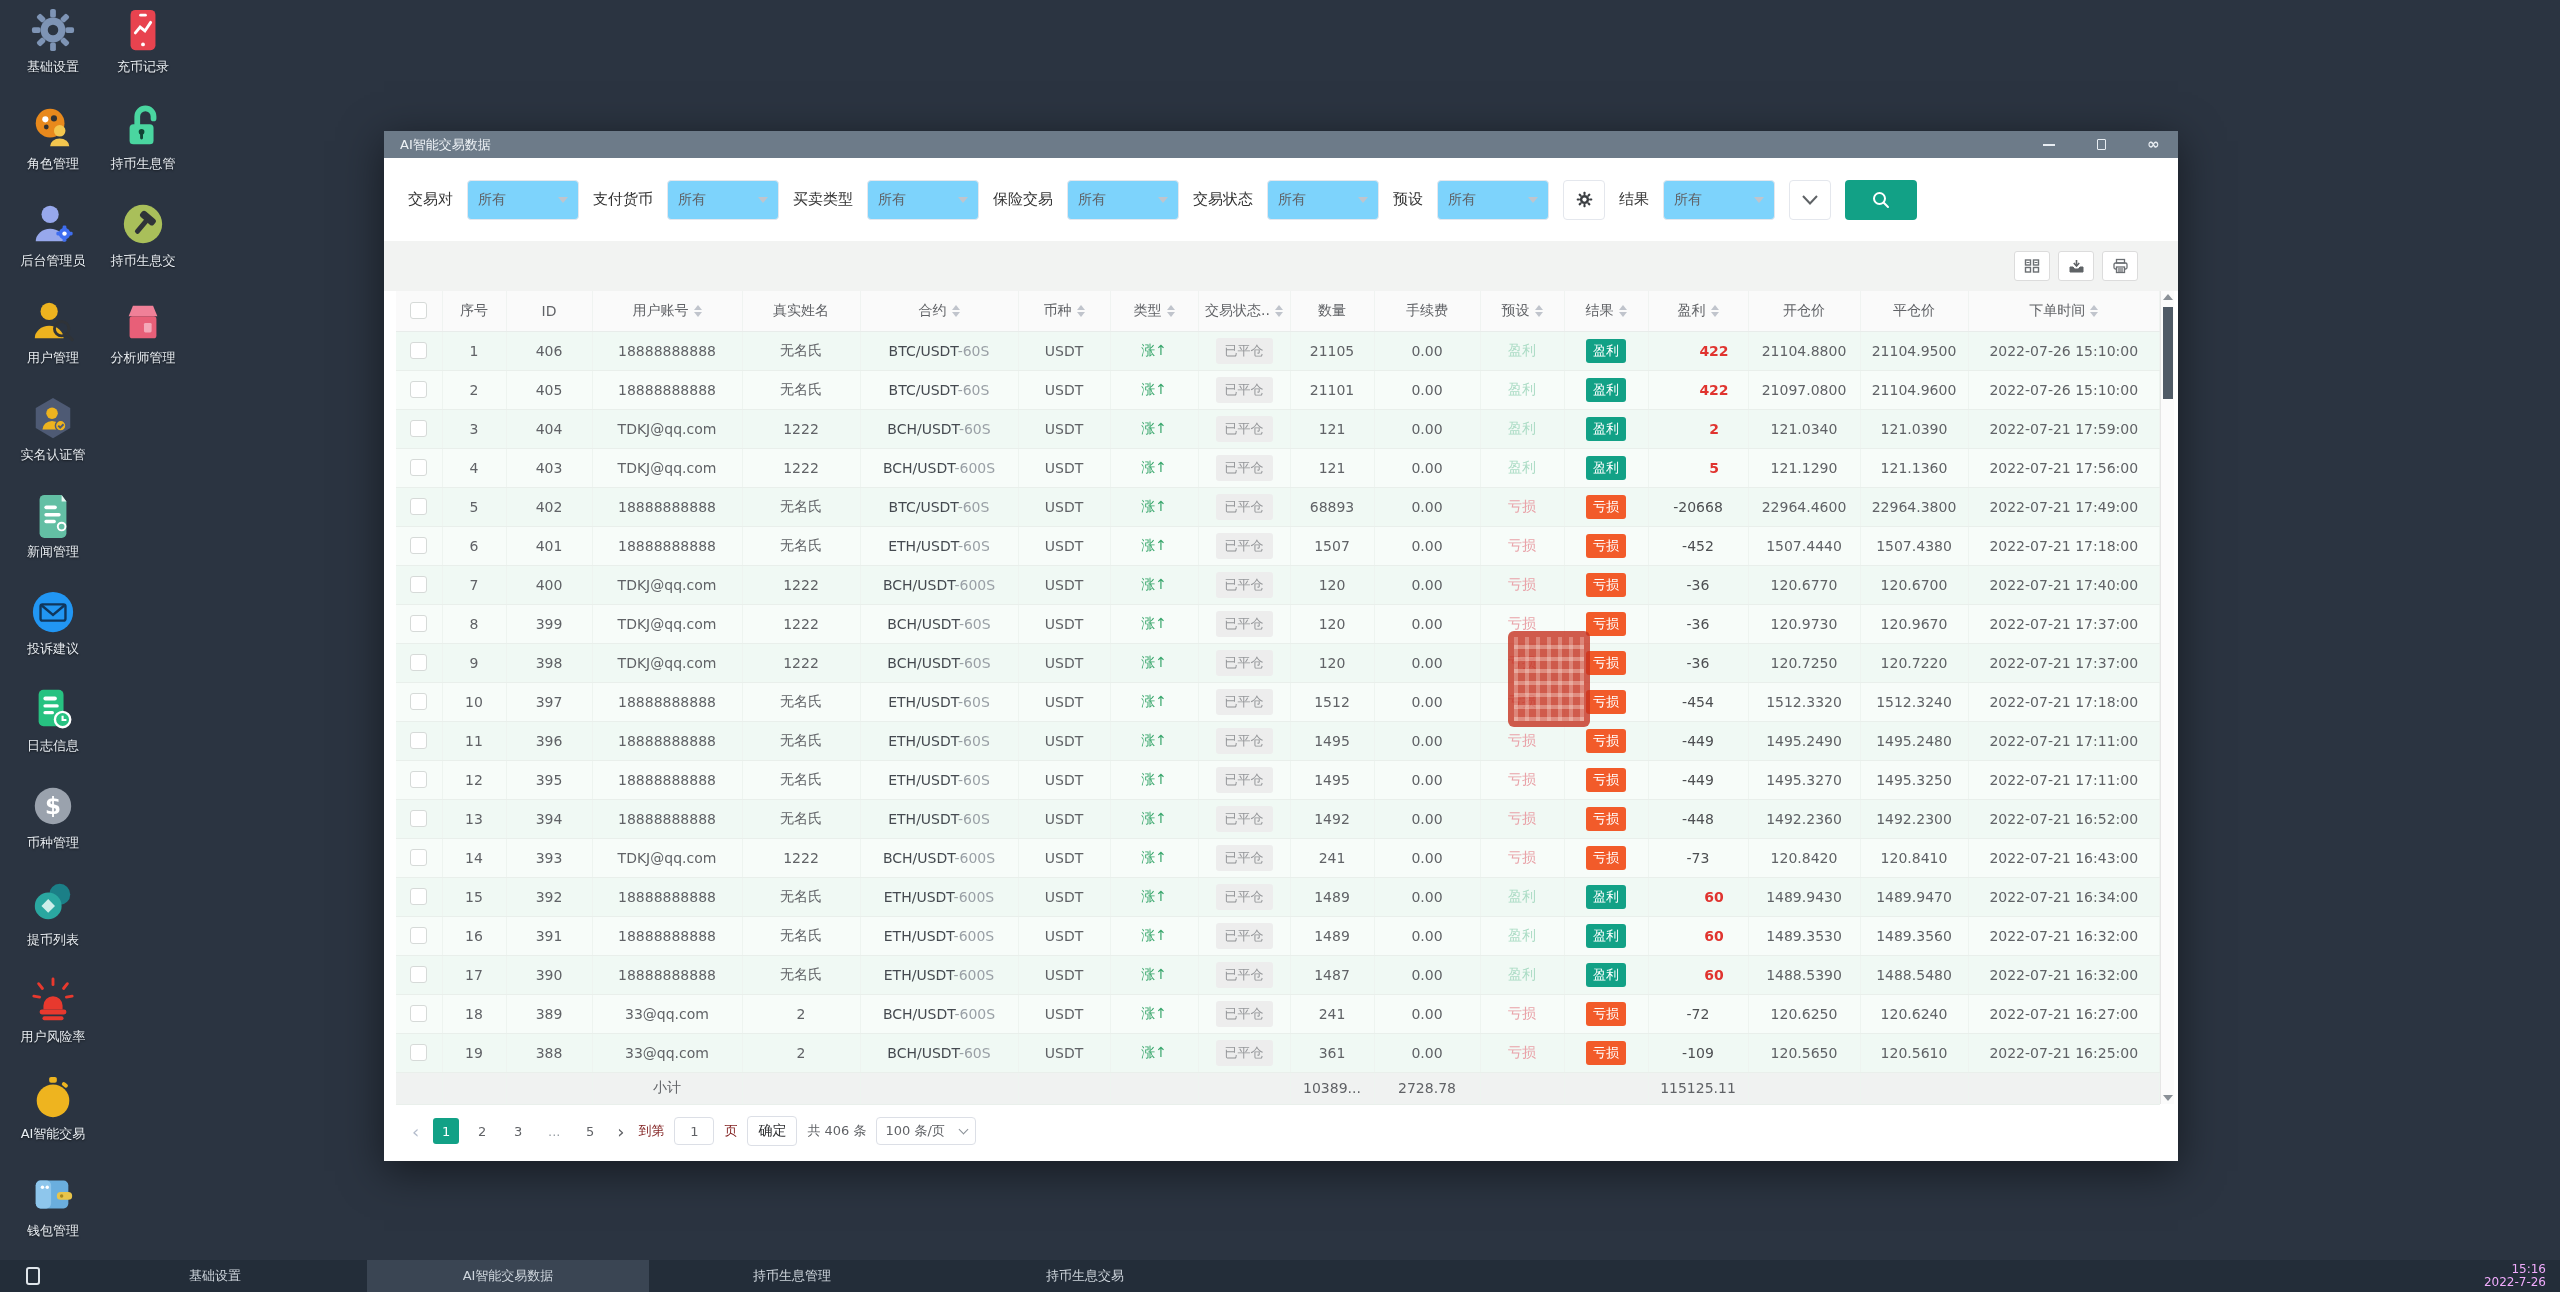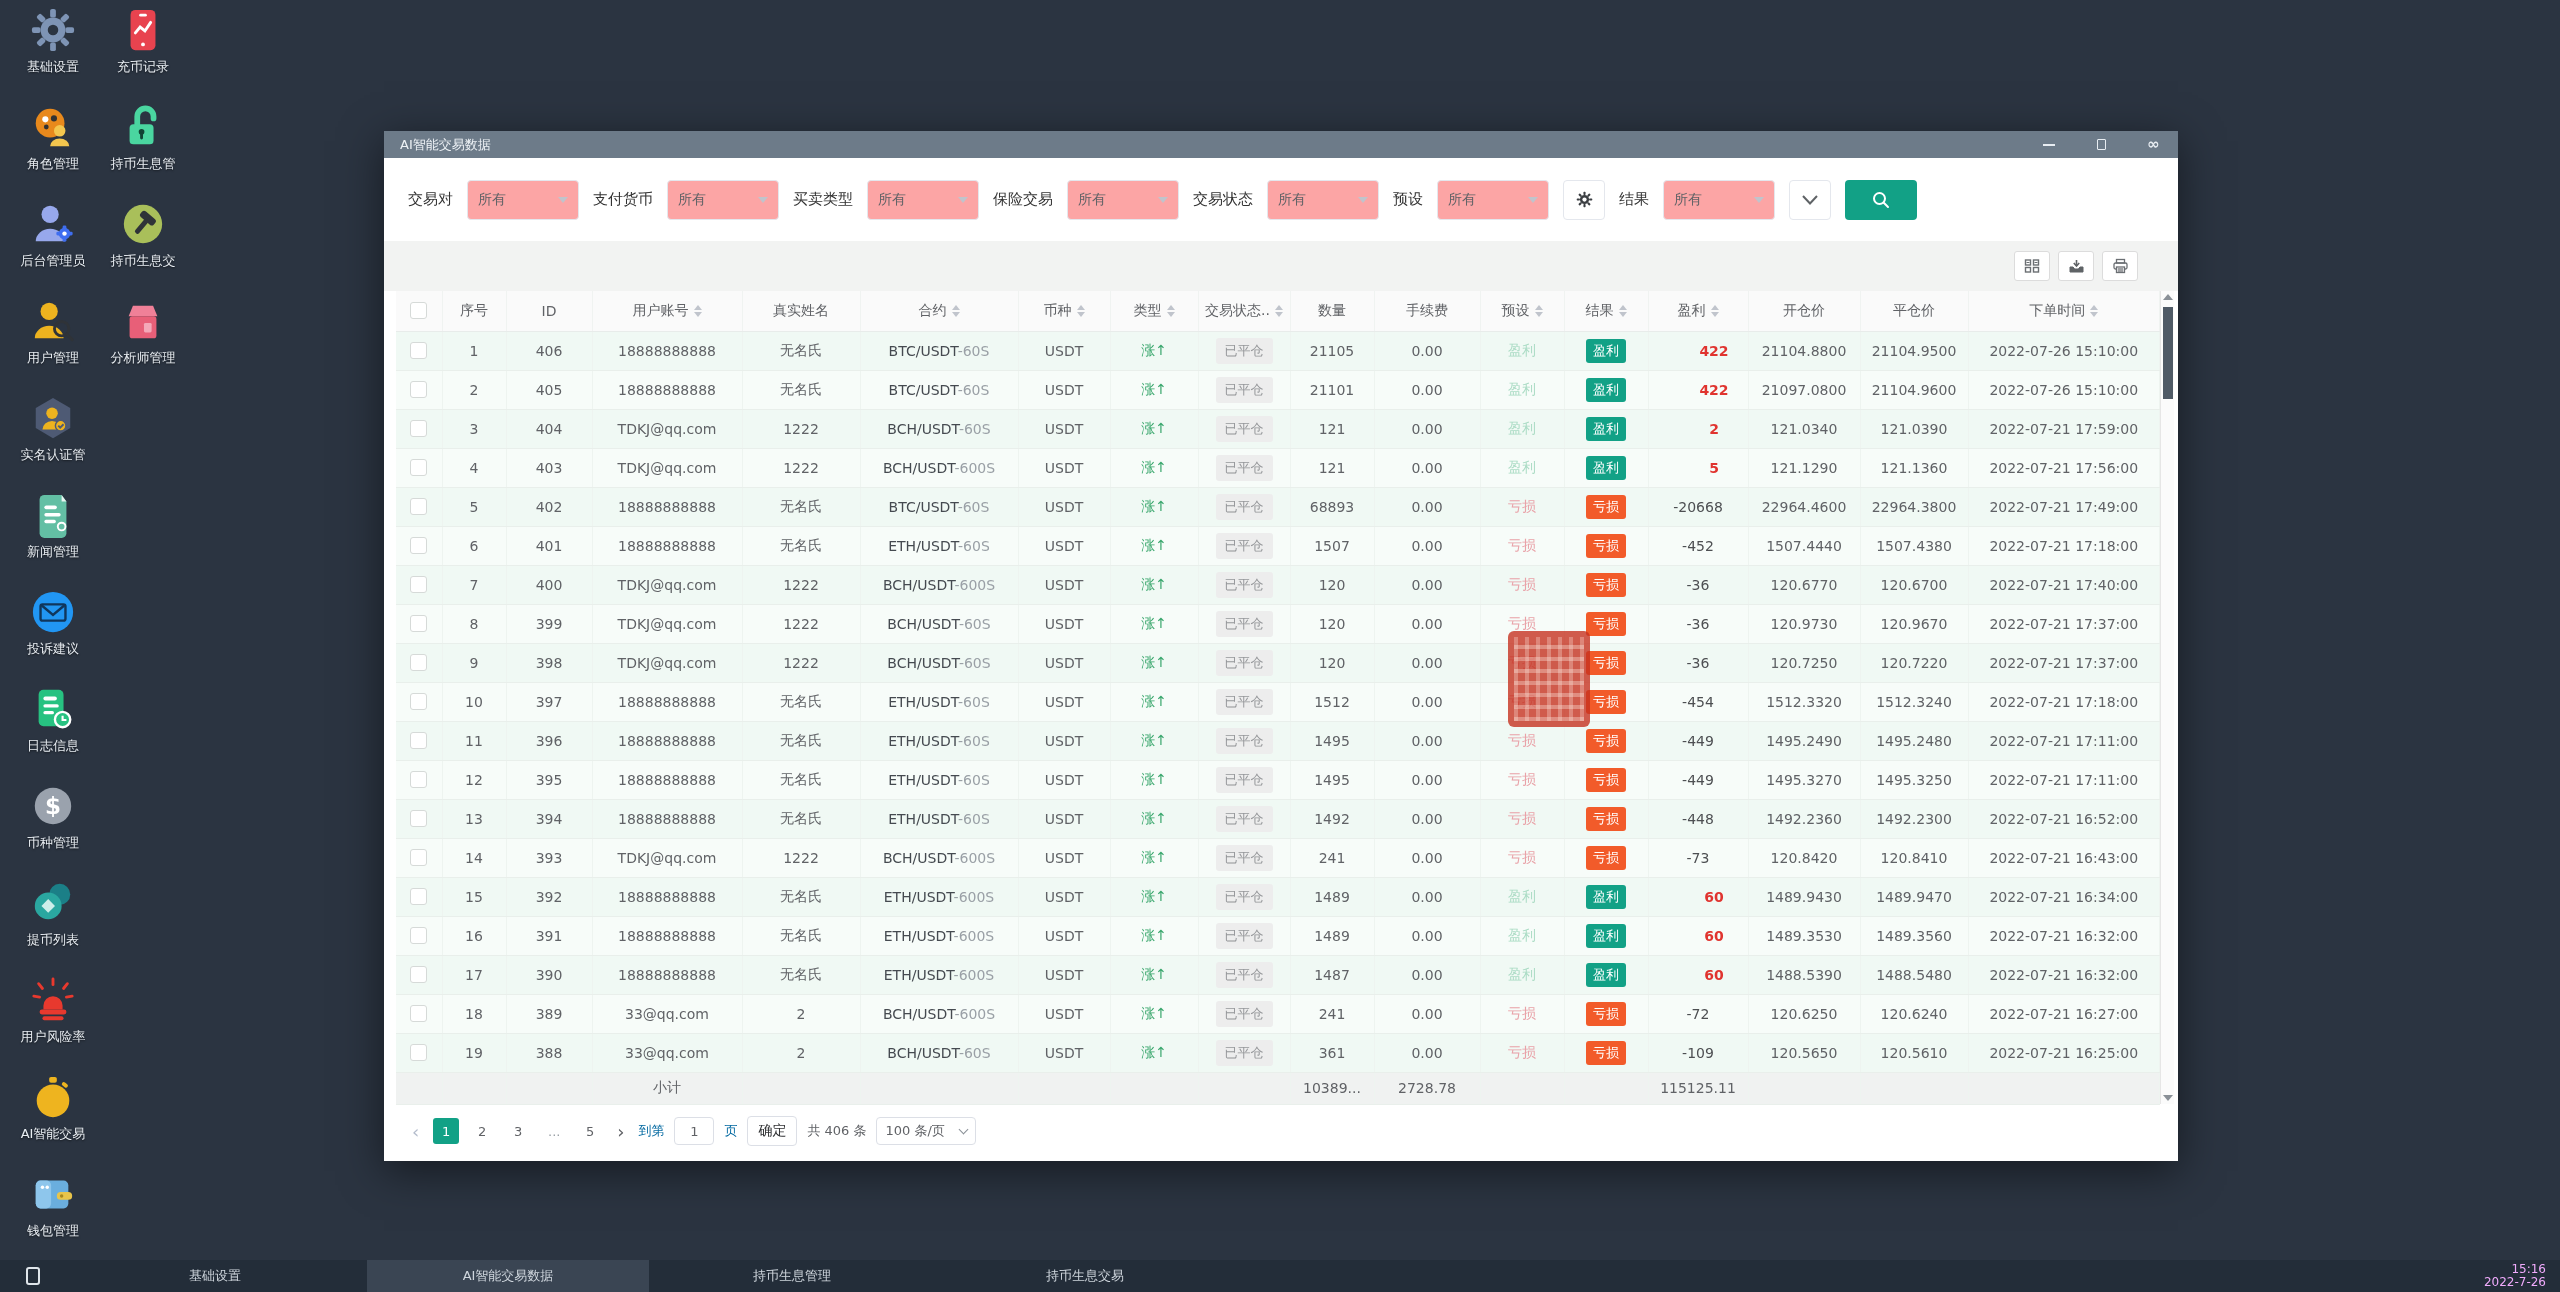--- a/index.html
+++ b/index.html
@@ -20,21 +20,21 @@
   #titlebar .t{color:#eef2f6;font-size:13px;}
   #win-controls{margin-left:auto;display:flex;align-items:center;gap:34px;}
   .wc{color:#e8edf2;font-size:14px;line-height:1;cursor:pointer;display:flex;align-items:center;justify-content:center;width:18px;height:18px;}
   .wc .min{display:block;width:12px;height:0;border-top:2px solid #e8edf2;}
   .wc .max{display:block;width:9px;height:11px;border:1.5px solid #e8edf2;border-radius:1px;}
   .wc .inf{font-size:15px;font-weight:700;letter-spacing:-1px;}
 
   
   #filter-bar{position:absolute;left:0;top:27px;right:0;height:83px;background:#fff;display:flex;align-items:center;padding:0 24px;gap:14px;}
   .flabel{font-size:15px;color:#333;white-space:nowrap;}
-  .fselect{display:flex;align-items:center;justify-content:space-between;width:112px;height:40px;border:1px solid #e4e7ed;border-radius:4px;background:#fca5a5;padding:0 10px;cursor:pointer;}
+  .fselect{display:flex;align-items:center;justify-content:space-between;width:112px;height:40px;border:1px solid #e4e7ed;border-radius:4px;background:#7dd3fc;padding:0 10px;cursor:pointer;}
   .fselect .val{font-size:14px;color:#606266;}
   .caret{width:0;height:0;border-left:5px solid transparent;border-right:5px solid transparent;border-top:6px solid #c0c4cc;}
   .sqbtn{width:42px;height:40px;border:1px solid #e4e7ed;border-radius:4px;background:#fff;display:flex;align-items:center;justify-content:center;cursor:pointer;}
   #search-btn{width:72px;height:40px;background:#12a186;border-radius:4px;display:flex;align-items:center;justify-content:center;cursor:pointer;}
 
   
   #toolstrip{position:absolute;left:0;top:110px;right:0;height:50px;background:#f2f3f2;display:flex;align-items:center;justify-content:flex-end;padding-right:40px;gap:8px;}
   .tbtn{width:36px;height:30px;background:#fff;border:1px solid #dcdcdc;border-radius:3px;display:flex;align-items:center;justify-content:center;cursor:pointer;}
 
   
@@ -67,21 +67,21 @@
   #vscroll .thumb{position:absolute;top:16px;left:2px;width:10px;height:92px;background:#4f5a66;cursor:grab;}
   #vscroll .arr-dn{position:absolute;bottom:3px;left:2px;width:0;height:0;border-left:5px solid transparent;border-right:5px solid transparent;border-top:6px solid #8a9097;}
 
   
   #pager{position:absolute;left:24px;top:985px;display:flex;align-items:center;gap:10px;}
   .pg-arrow{font-size:18px;color:#b4bccc;cursor:pointer;padding:0 4px;}
   .pg-arrow.next{color:#606266;}
   .pg{min-width:26px;height:26px;border-radius:3px;display:flex;align-items:center;justify-content:center;font-size:13px;color:#606266;cursor:pointer;padding:0 4px;}
   .pg.active{background:#12a186;color:#fff;}
   .pg.dots{cursor:default;color:#9aa0a6;}
-  .goto-label{font-size:13px;color:#0369a1;}
+  .goto-label{font-size:13px;color:#7f1d1d;}
   #goto-input{width:40px;height:28px;border:1px solid #dcdfe6;border-radius:4px;text-align:center;font-size:13px;color:#606266;background:#fff;}
   #confirm-btn{height:30px;padding:0 10px;border:1px solid #dcdfe6;border-radius:4px;background:#fff;font-size:14px;color:#303133;cursor:pointer;display:flex;align-items:center;}
   .total-label{font-size:13px;color:#606266;}
   #perpage{display:flex;align-items:center;justify-content:space-between;width:100px;height:28px;border:1px solid #dcdfe6;border-radius:4px;padding:0 8px;cursor:pointer;background:#fff;}
   #perpage .val{font-size:13px;color:#606266;}
   .chev{width:7px;height:7px;border-right:1.5px solid #8a9097;border-bottom:1.5px solid #8a9097;transform:rotate(45deg);margin-top:-3px;}
 
   
   #watermark{position:absolute;left:565px;top:408px;width:700px;height:180px;pointer-events:none;display:flex;align-items:center;}
   #wm-text{font-family:"DejaVu Serif","Liberation Serif",serif;font-weight:700;font-size:148px;letter-spacing:14px;color:#dcab4a;opacity:.8;text-shadow:2px 3px 0 #a97c22,-1px -1px 0 #f6e3ae;transform:rotate(-1deg);white-space:nowrap;}

